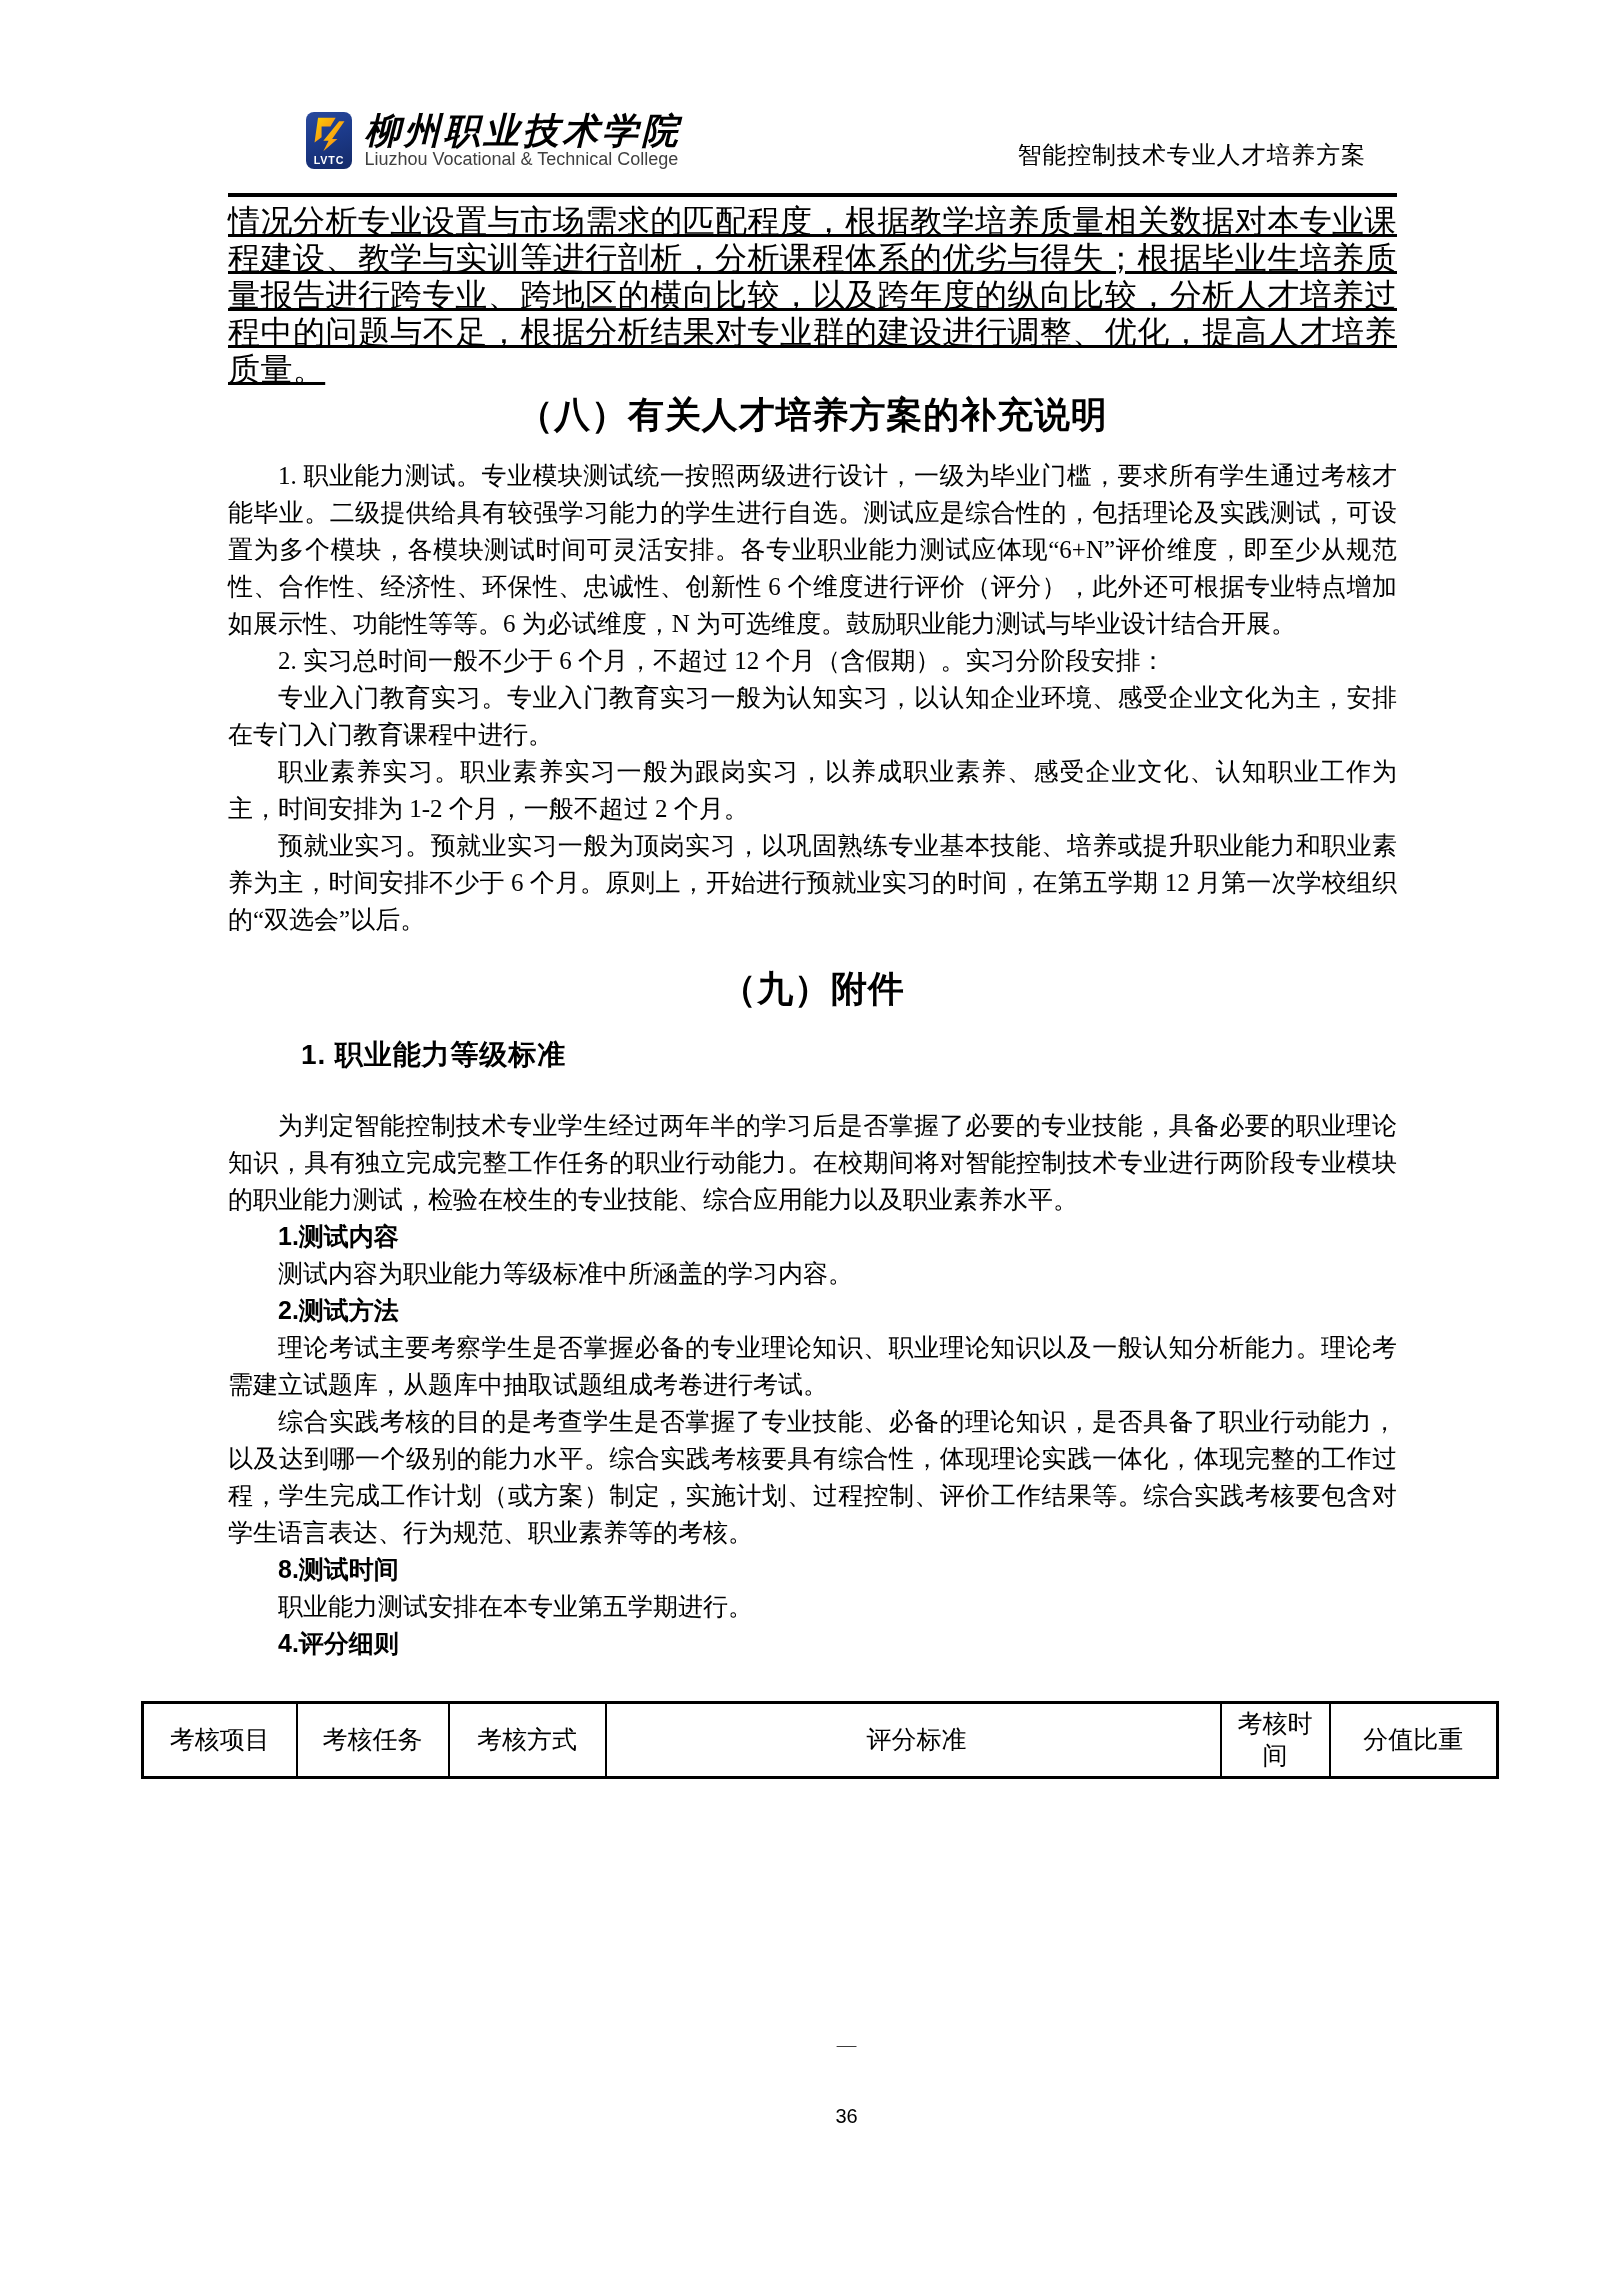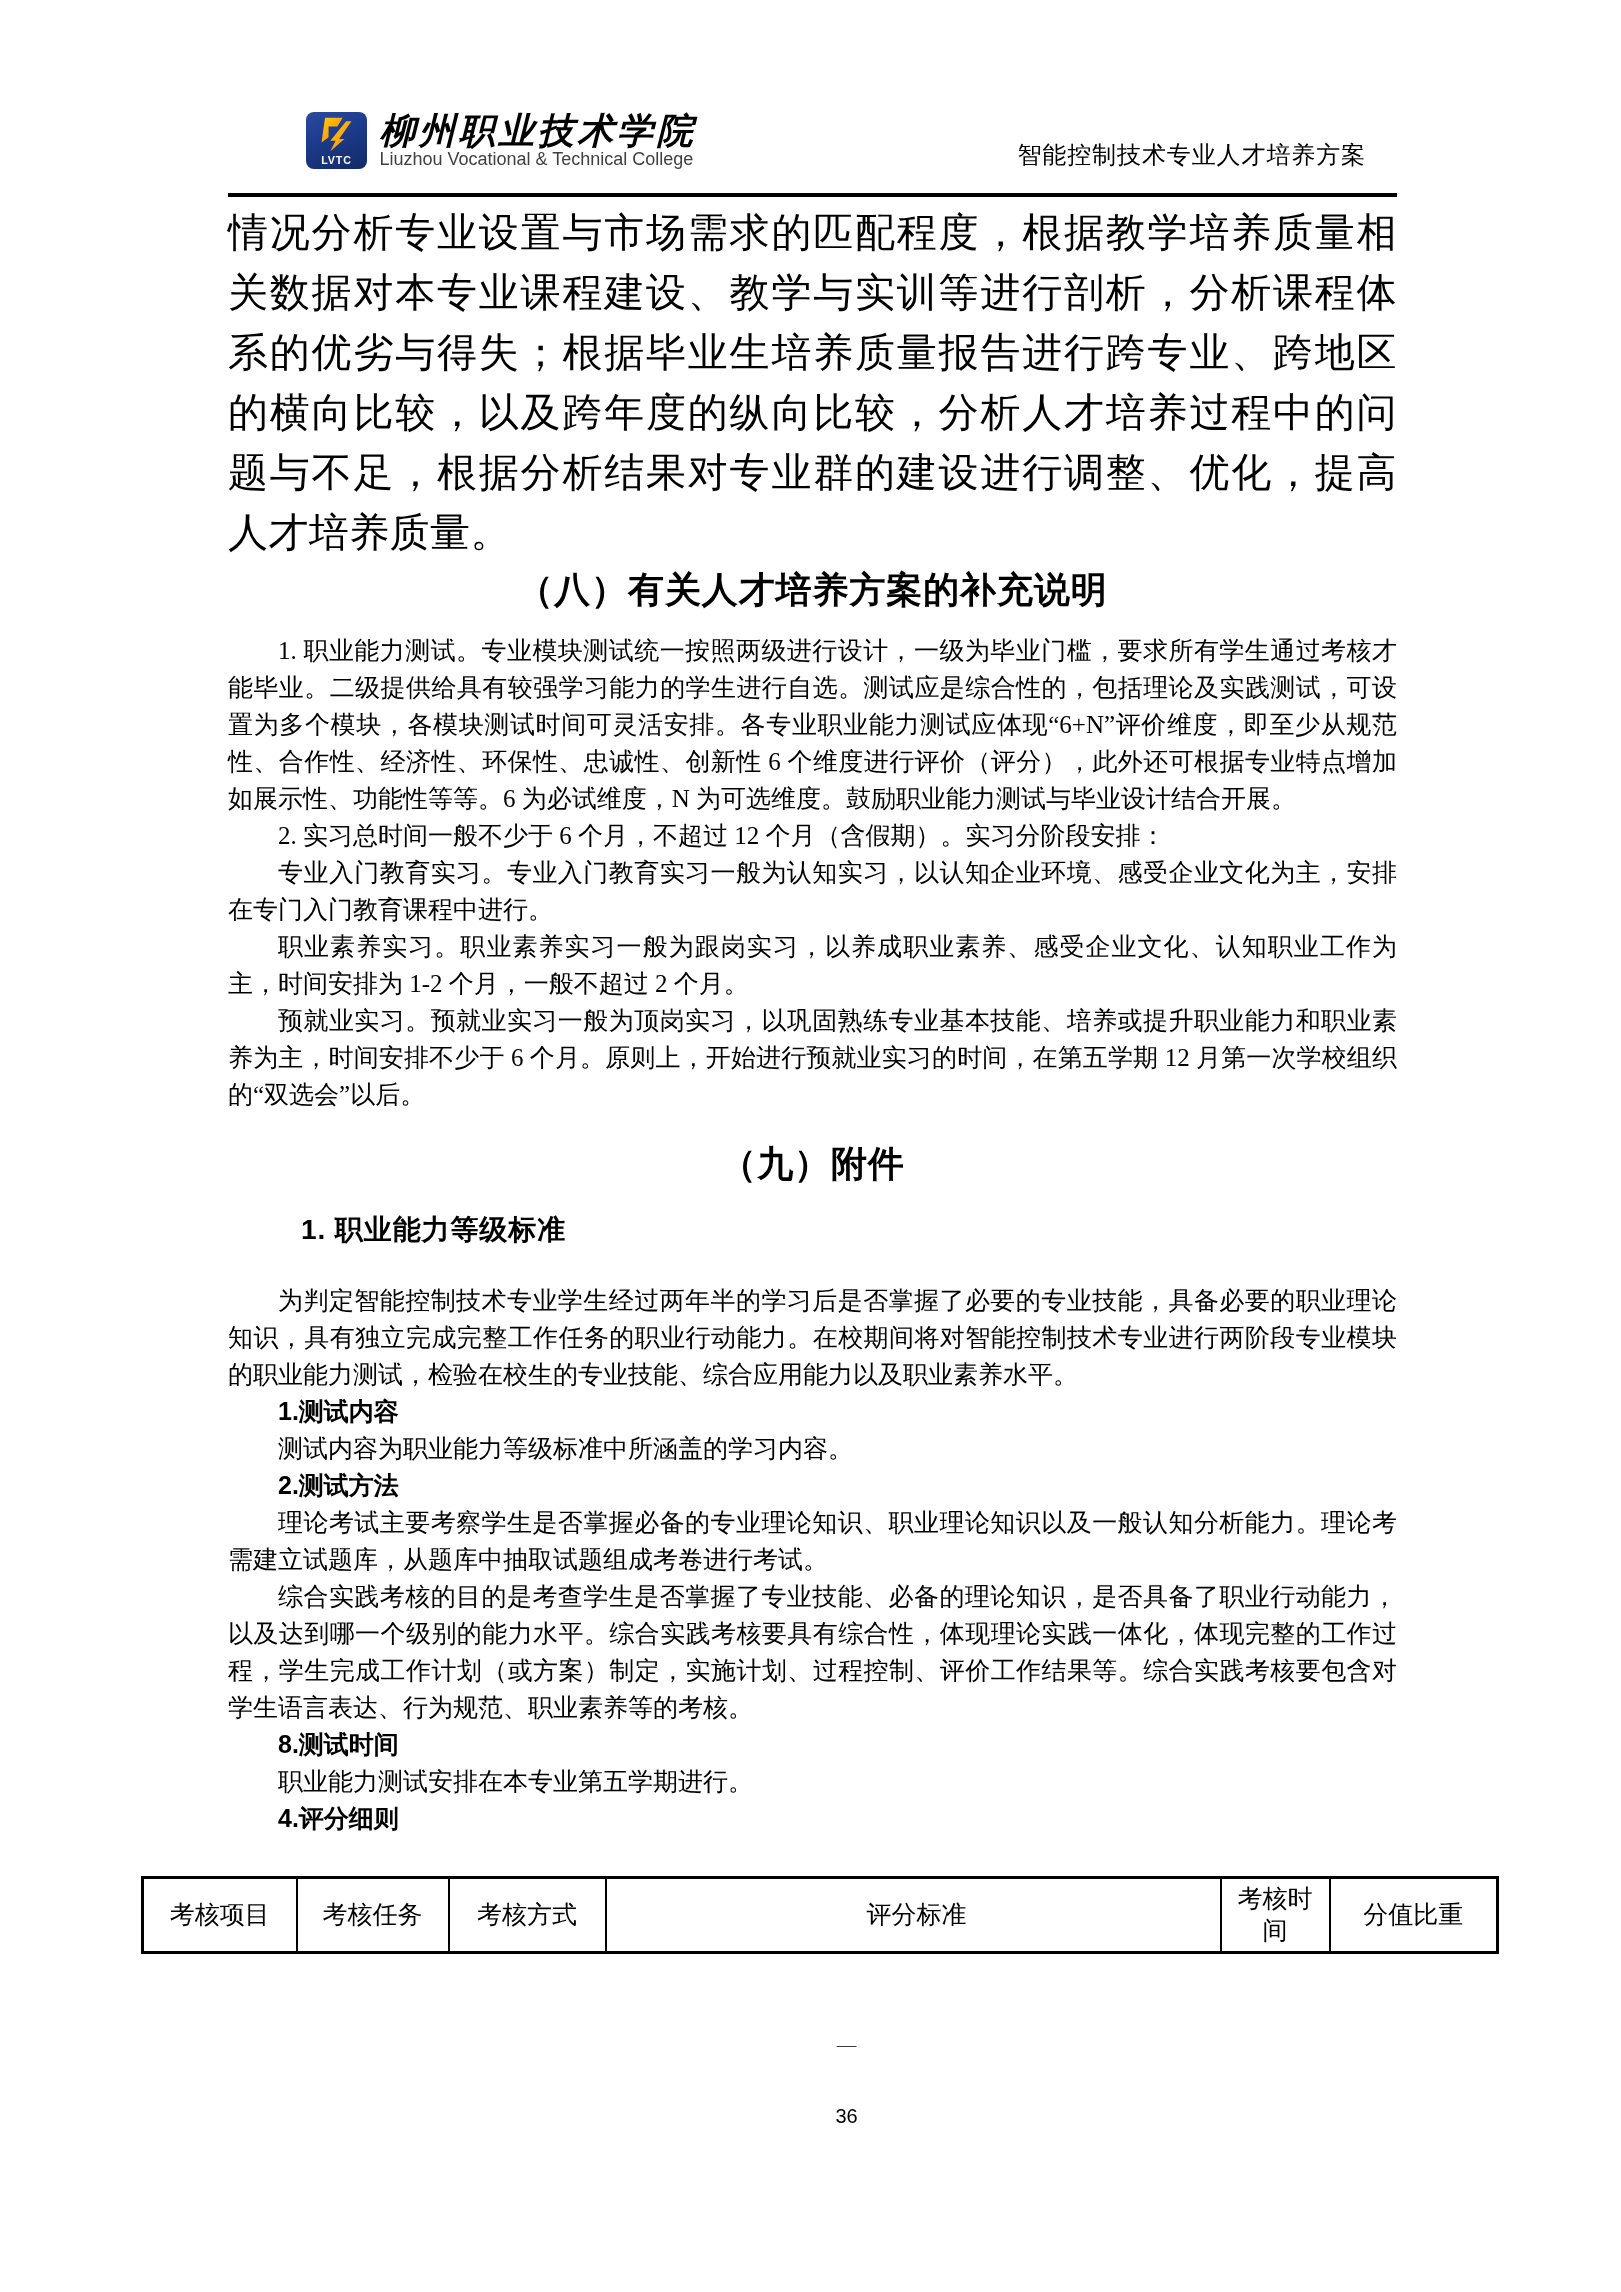--- a/index.html
+++ b/index.html
@@ -15,21 +15,21 @@
   *{box-sizing:border-box;}
 
   
   .header{padding-top:112px;}
   .header-row{
     display:flex;align-items:flex-end;
     margin-left:306px;margin-right:256px;
   }
   .logo-badge{
     position:relative;
-    width:61px;height:57px;border-radius:8px;
+    width:46px;height:57px;border-radius:8px;
     background:linear-gradient(160deg,#2a4a9e 0%,#1c3a8a 45%,#142a68 100%);
     display:flex;flex-direction:column;align-items:center;justify-content:flex-start;
     padding-top:3.6px;
     flex:0 0 auto;
   }
   .logo-abbr{
     position:absolute;bottom:3.6px;left:0;right:0;
     text-align:center;color:#fff;
     font-family:"Liberation Sans","DejaVu Sans",sans-serif;
     font-weight:bold;font-size:10.7px;letter-spacing:0.9px;
@@ -54,23 +54,24 @@
   }
   .header-rule{
     margin:24px 225px 0 228px;
     border-top:4.5px solid #000;
   }
 
   
   .content{margin:0 225px 0 228px;}
   .big-para{
     margin:5.3px 0 0 0;
-    font-size:40px;line-height:60px;
+    font-size:32px;line-height:37px;
     text-align:justify;text-justify:inter-ideograph;
     letter-spacing:0.4px;
+    text-decoration:underline;
   }
   h2.sec{
     margin:5.3px 0 21.4px 0;
     font-family:"Liberation Sans","DejaVu Sans",sans-serif;
     font-size:36px;line-height:43px;font-weight:bold;
     text-align:center;letter-spacing:0.9px;
   }
   h2.sec.nine{margin-top:28.5px;margin-bottom:0;}
   h3.sub{
     margin:27px 0 34px 73px;

